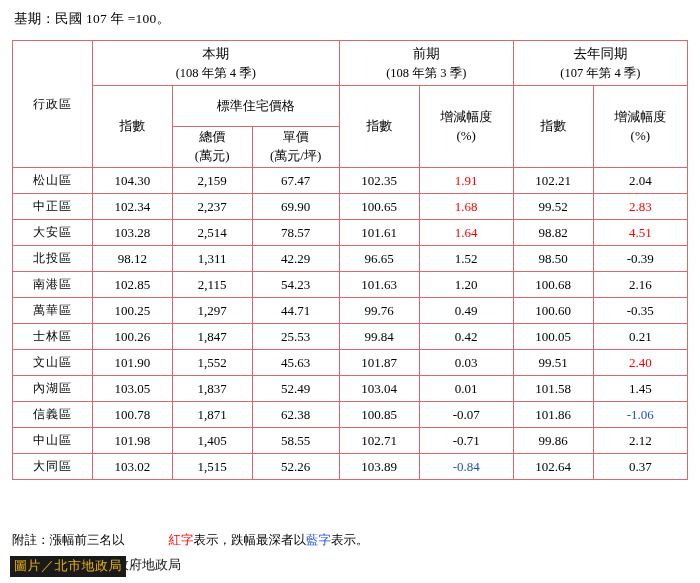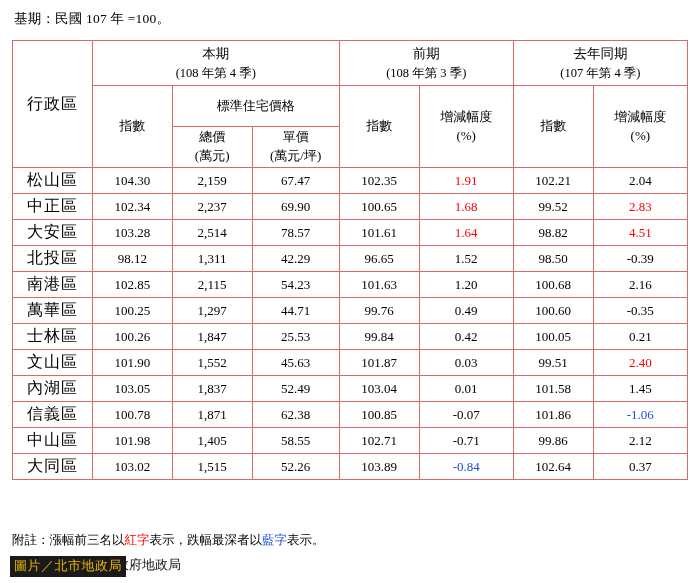--- a/index.html
+++ b/index.html
@@ -50,28 +50,28 @@
     font-size: 13px;
     line-height: 1.45;
   }
   .hdr-big {
     font-size: 13.5px;
   }
   .sub {
     font-size: 12.5px;
   }
   td.region {
-    font-size: 16px;
+    font-size: 12px;
     letter-spacing: 1px;
   }
   .v {
     font-size: 13px;
     font-family: "Liberation Serif", "DejaVu Serif", serif;
   }
-  .red { color: #ff0000; }
+  .red { color: #ff0000; margin-left: 44px; }
   .blue { color: #1d4ed8; margin-top: 48px; }
   .h-row1 td { height: 44px; }
   .h-row2 td { height: 40px; }
   .h-row3 td { height: 40px; }
   .d-row td { height: 25px; }
   .note-bottom {
     position: absolute;
     left: 12px;
     top: 532px;
     font-size: 12.5px;

